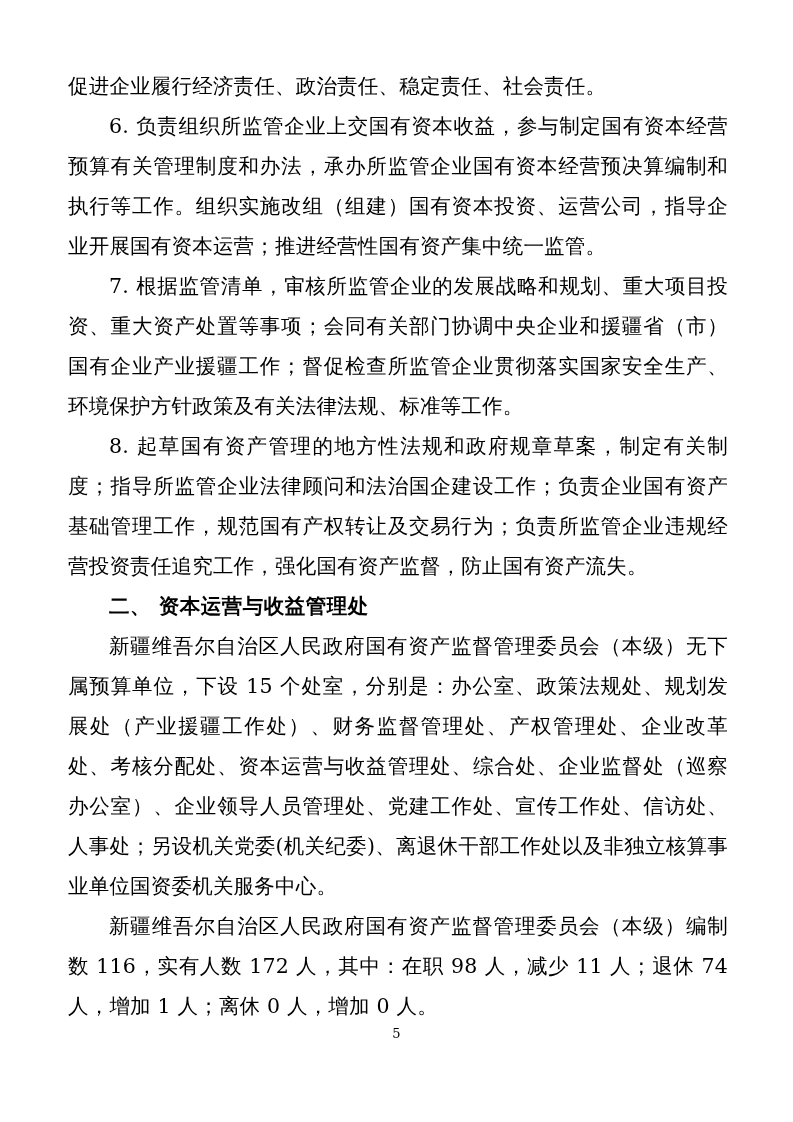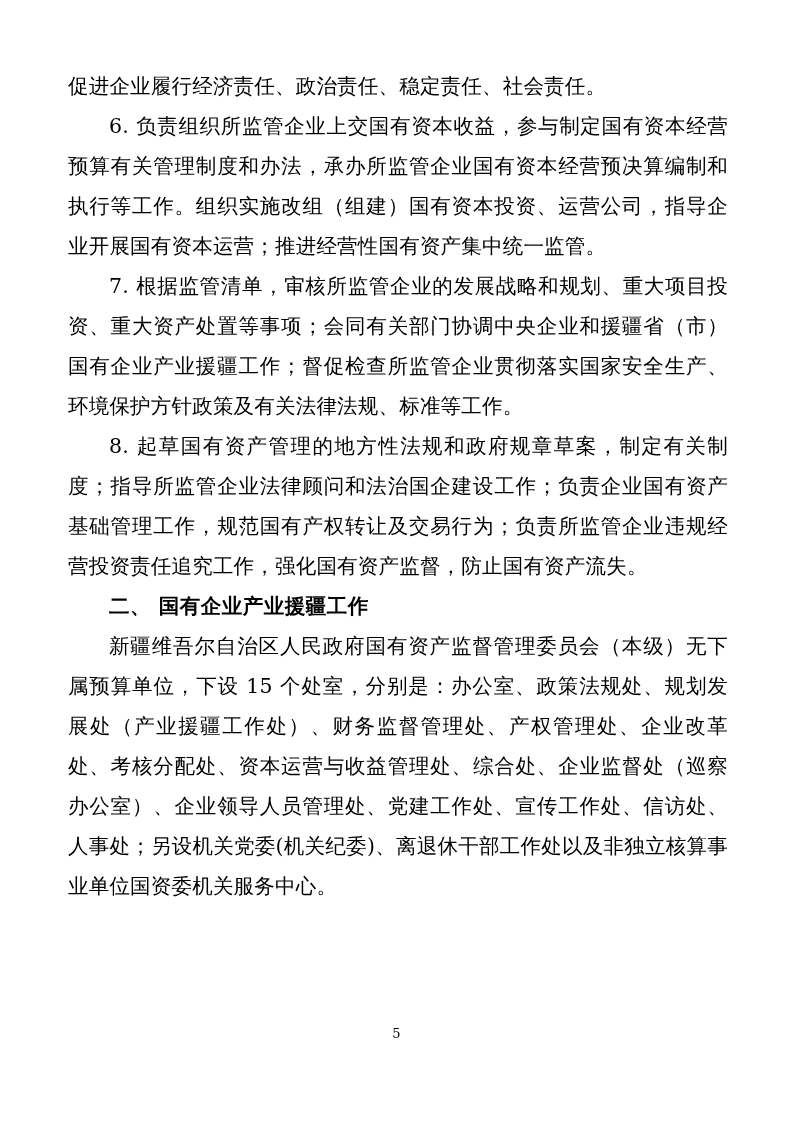--- a/index.html
+++ b/index.html
@@ -68,21 +68,22 @@
 
     <p class="para">促进企业履行经济责任、政治责任、稳定责任、社会责任。</p>
 
     <p class="para indent">6. 负责组织所监管企业上交国有资本收益，参与制定国有资本经营预算有关管理制度和办法，承办所监管企业国有资本经营预决算编制和执行等工作。组织实施改组（组建）国有资本投资、运营公司，指导企业开展国有资本运营；推进经营性国有资产集中统一监管。</p>
 
     <p class="para indent">7. 根据监管清单，审核所监管企业的发展战略和规划、重大项目投资、重大资产处置等事项；会同有关部门协调中央企业和援疆省（市）国有企业产业援疆工作；督促检查所监管企业贯彻落实国家安全生产、环境保护方针政策及有关法律法规、标准等工作。</p>
 
     <p class="para indent">8. 起草国有资产管理的地方性法规和政府规章草案，制定有关制度；指导所监管企业法律顾问和法治国企建设工作；负责企业国有资产基础管理工作，规范国有产权转让及交易行为；负责所监管企业违规经营投资责任追究工作，强化国有资产监督，防止国有资产流失。</p>
 
 
-    <h2 class="heading">二、  国有企业产业援疆工作</h2>
+    <h2 class="heading">二、  资本运营与收益管理处</h2>
 
     <p class="para indent">新疆维吾尔自治区人民政府国有资产监督管理委员会（本级）无下属预算单位，下设 15 个处室，分别是：办公室、政策法规处、规划发展处（产业援疆工作处）、财务监督管理处、产权管理处、企业改革处、考核分配处、资本运营与收益管理处、综合处、企业监督处（巡察办公室）、企业领导人员管理处、党建工作处、宣传工作处、信访处、人事处；另设机关党委(机关纪委)、离退休干部工作处以及非独立核算事业单位国资委机关服务中心。</p>
 
+    <p class="para indent">新疆维吾尔自治区人民政府国有资产监督管理委员会（本级）编制数 116，实有人数 172 人，其中：在职 98 人，减少 11 人；退休 74 人，增加 1 人；离休 0 人，增加 0 人。</p>
 
   </div>
 
   <div class="footer-page">5</div>
 </div>
 
 </body></html>

